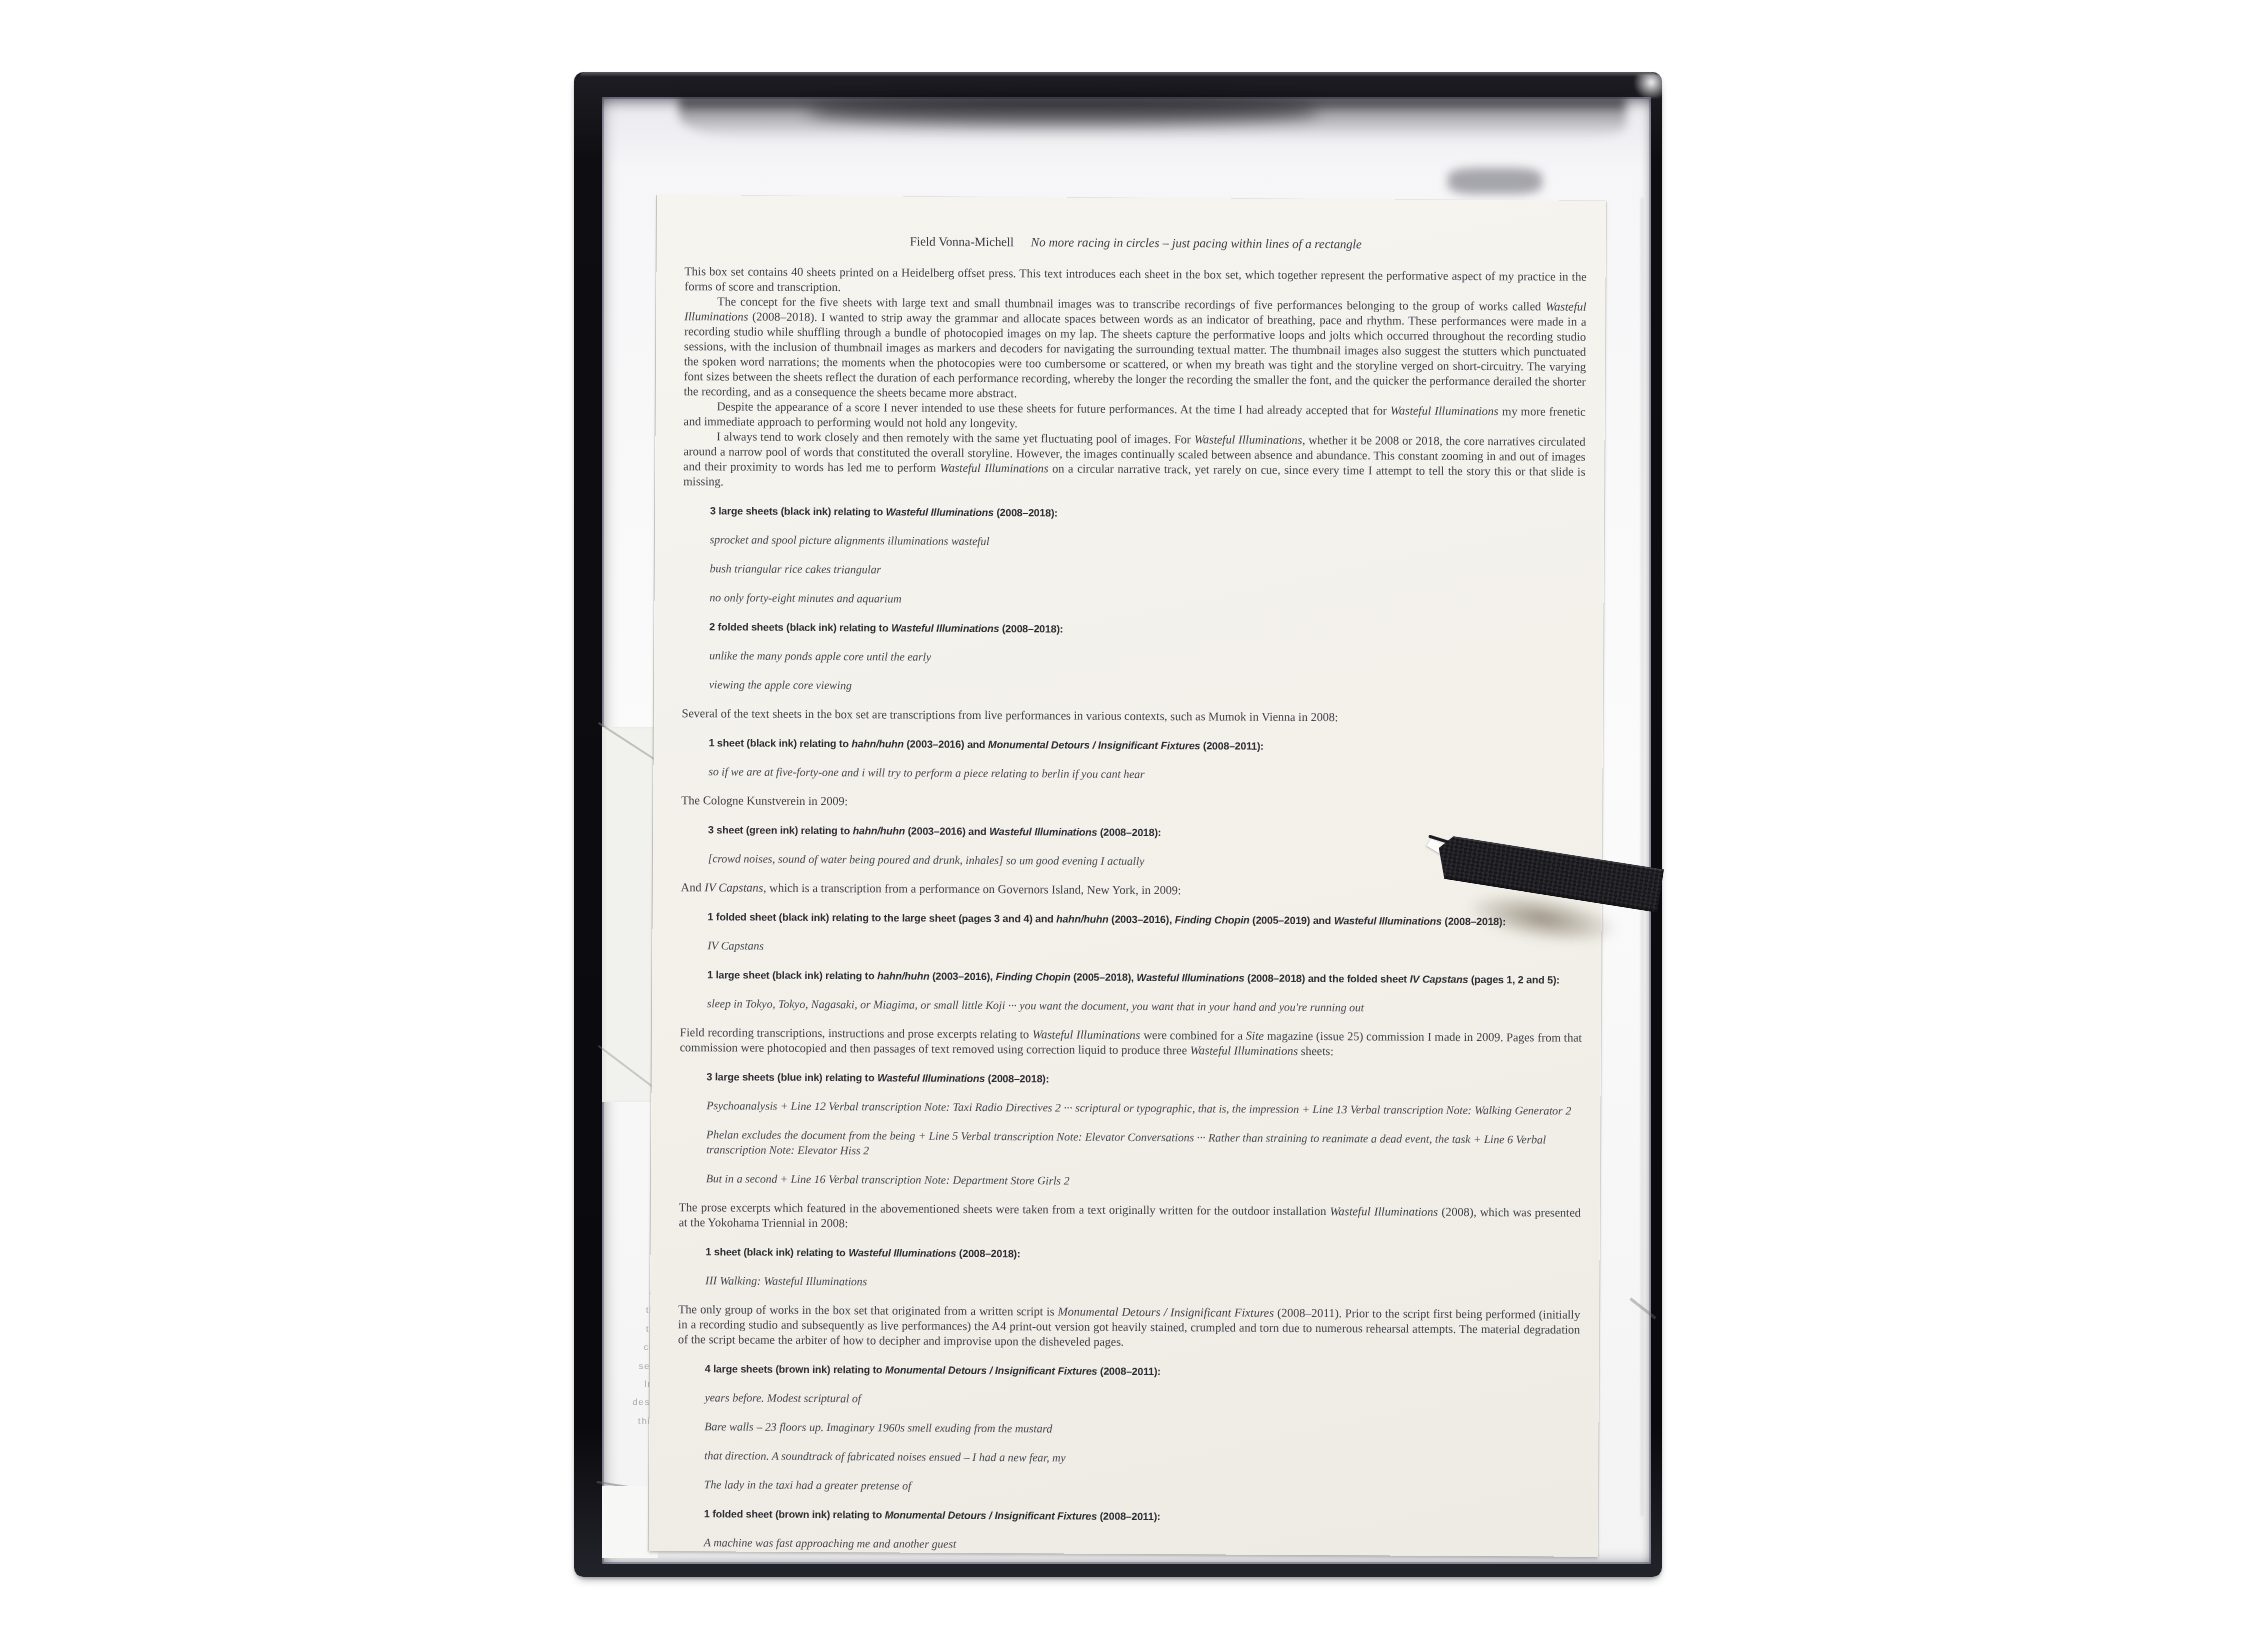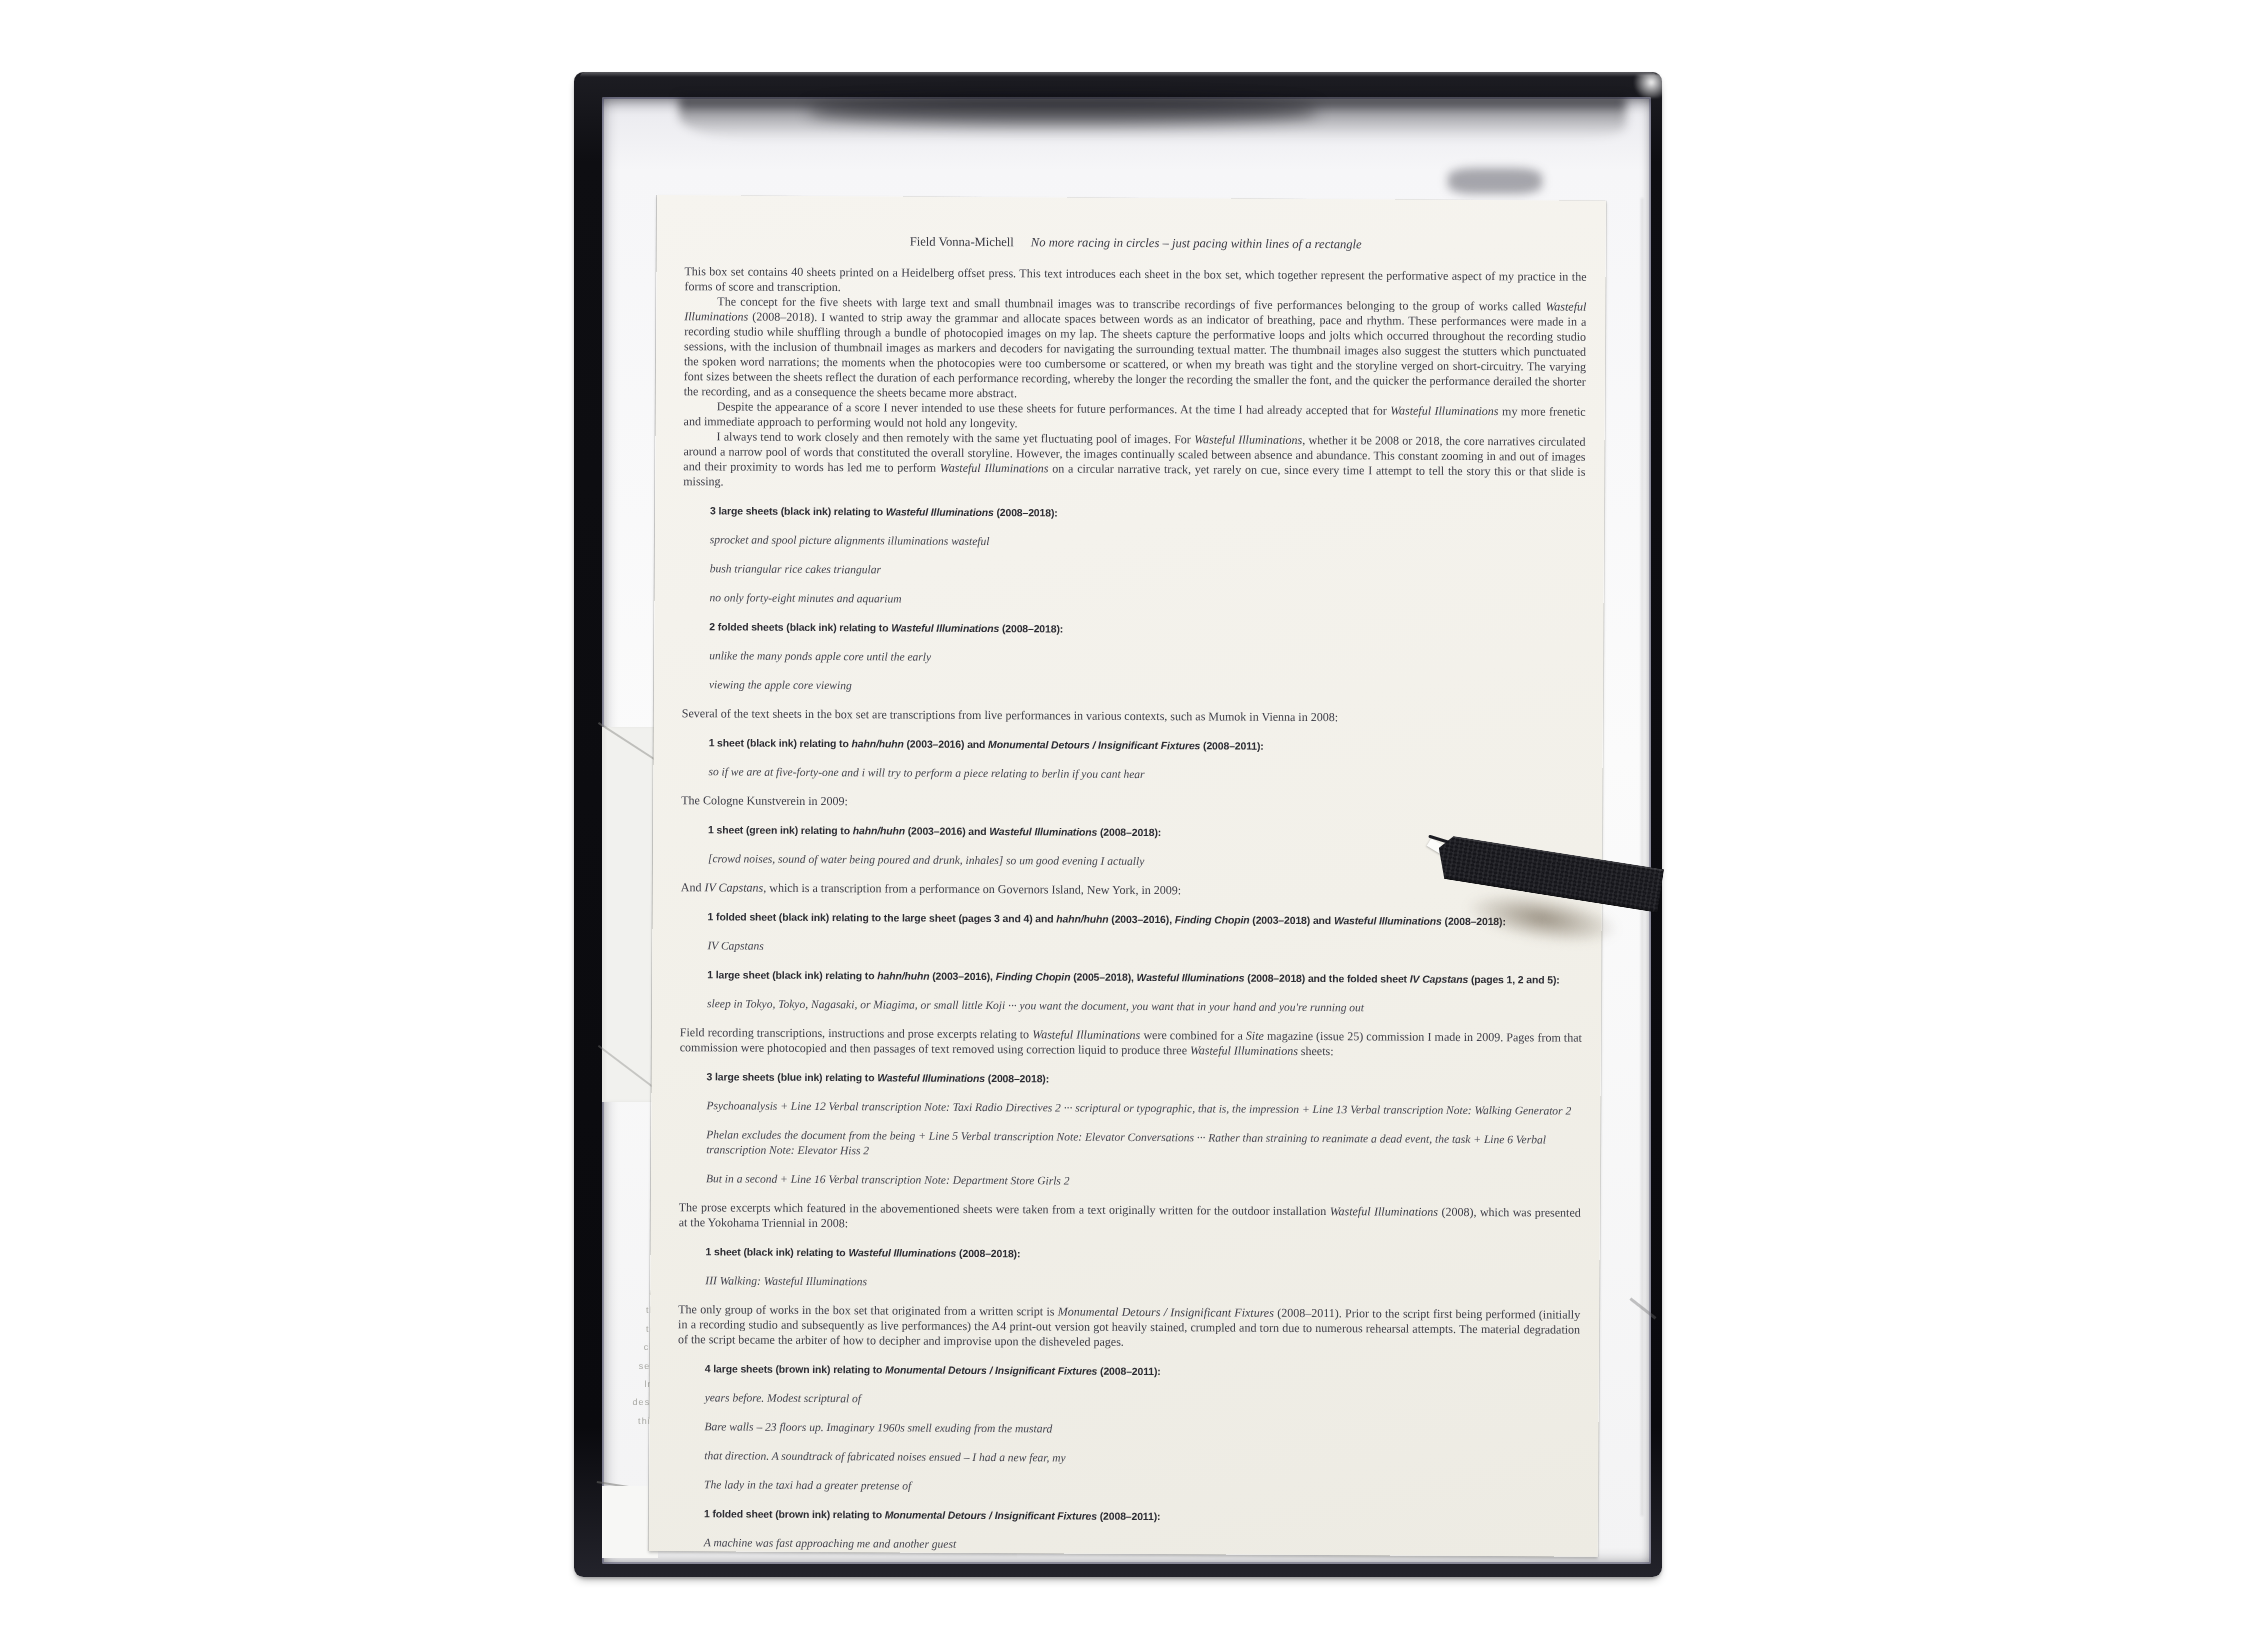--- a/index.html
+++ b/index.html
@@ -178,24 +178,24 @@
         <div class="quote block"><span class="seg-i">sprocket and spool picture alignments illuminations wasteful</span></div>
         <div class="quote block"><span class="seg-i">bush triangular rice cakes triangular</span></div>
         <div class="quote block"><span class="seg-i">no only forty-eight minutes and aquarium</span></div>
         <div class="heading block"><span class="seg-r">2 folded sheets (black ink) relating to </span><span class="seg-i">Wasteful Illuminations</span><span class="seg-r"> (2008–2018):</span></div>
         <div class="quote block"><span class="seg-i">unlike the many ponds apple core until the early</span></div>
         <div class="quote block"><span class="seg-i">viewing the apple core viewing</span></div>
         <div class="plain block"><span class="seg-r">Several of the text sheets in the box set are transcriptions from live performances in various contexts, such as Mumok in Vienna in 2008:</span></div>
         <div class="heading block"><span class="seg-r">1 sheet (black ink) relating to </span><span class="seg-i">hahn/huhn</span><span class="seg-r"> (2003–2016) and </span><span class="seg-i">Monumental Detours / Insignificant Fixtures</span><span class="seg-r"> (2008–2011):</span></div>
         <div class="quote block"><span class="seg-i">so if we are at five-forty-one and i will try to perform a piece relating to berlin if you cant hear</span></div>
         <div class="plain block"><span class="seg-r">The Cologne Kunstverein in 2009:</span></div>
-        <div class="heading block"><span class="seg-r">1 sheet (green ink) relating to </span><span class="seg-i">hahn/huhn</span><span class="seg-r"> (2003–2016) and </span><span class="seg-i">Wasteful Illuminations</span><span class="seg-r"> (2008–2018):</span></div>
+        <div class="heading block"><span class="seg-r">3 sheet (green ink) relating to </span><span class="seg-i">hahn/huhn</span><span class="seg-r"> (2003–2016) and </span><span class="seg-i">Wasteful Illuminations</span><span class="seg-r"> (2008–2018):</span></div>
         <div class="quote block"><span class="seg-i">[crowd noises, sound of water being poured and drunk, inhales] so um good evening I actually</span></div>
         <div class="plain block"><span class="seg-r">And </span><span class="seg-i">IV Capstans</span><span class="seg-r">, which is a transcription from a performance on Governors Island, New York, in 2009:</span></div>
-        <div class="heading block"><span class="seg-r">1 folded sheet (black ink) relating to the large sheet (pages 3 and 4) and </span><span class="seg-i">hahn/huhn</span><span class="seg-r"> (2003–2016), </span><span class="seg-i">Finding Chopin</span><span class="seg-r"> (2003–2018) and </span><span class="seg-i">Wasteful Illuminations</span><span class="seg-r"> (2008–2018):</span></div>
+        <div class="heading block"><span class="seg-r">1 folded sheet (black ink) relating to the large sheet (pages 3 and 4) and </span><span class="seg-i">hahn/huhn</span><span class="seg-r"> (2003–2016), </span><span class="seg-i">Finding Chopin</span><span class="seg-r"> (2005–2019) and </span><span class="seg-i">Wasteful Illuminations</span><span class="seg-r"> (2008–2018):</span></div>
         <div class="quote block"><span class="seg-i">IV Capstans</span></div>
         <div class="heading block"><span class="seg-r">1 large sheet (black ink) relating to </span><span class="seg-i">hahn/huhn</span><span class="seg-r"> (2003–2016), </span><span class="seg-i">Finding Chopin</span><span class="seg-r"> (2005–2018), </span><span class="seg-i">Wasteful Illuminations</span><span class="seg-r"> (2008–2018) and the folded sheet </span><span class="seg-i">IV Capstans</span><span class="seg-r"> (pages 1, 2 and 5):</span></div>
         <div class="quote block"><span class="seg-i">sleep in Tokyo, Tokyo, Nagasaki, or Miagima, or small little Koji ··· you want the document, you want that in your hand and you're running out</span></div>
         <div class="plain block"><span class="seg-r">Field recording transcriptions, instructions and prose excerpts relating to </span><span class="seg-i">Wasteful Illuminations</span><span class="seg-r"> were combined for a </span><span class="seg-i">Site</span><span class="seg-r"> magazine (issue 25) commission I made in 2009. Pages from that commission were photocopied and then passages of text removed using correction liquid to produce three </span><span class="seg-i">Wasteful Illuminations</span><span class="seg-r"> sheets:</span></div>
         <div class="heading block"><span class="seg-r">3 large sheets (blue ink) relating to </span><span class="seg-i">Wasteful Illuminations</span><span class="seg-r"> (2008–2018):</span></div>
         <div class="quote block"><span class="seg-i">Psychoanalysis + Line 12 Verbal transcription Note: Taxi Radio Directives 2 ··· scriptural or typographic, that is, the impression + Line 13 Verbal transcription Note: Walking Generator 2</span></div>
         <div class="quote block"><span class="seg-i">Phelan excludes the document from the being + Line 5 Verbal transcription Note: Elevator Conversations ··· Rather than straining to reanimate a dead event, the task + Line 6 Verbal transcription Note: Elevator Hiss 2</span></div>
         <div class="quote block"><span class="seg-i">But in a second + Line 16 Verbal transcription Note: Department Store Girls 2</span></div>
         <div class="plain block"><span class="seg-r">The prose excerpts which featured in the abovementioned sheets were taken from a text originally written for the outdoor installation </span><span class="seg-i">Wasteful Illuminations</span><span class="seg-r"> (2008), which was presented at the Yokohama Triennial in 2008:</span></div>
         <div class="heading block"><span class="seg-r">1 sheet (black ink) relating to </span><span class="seg-i">Wasteful Illuminations</span><span class="seg-r"> (2008–2018):</span></div>

